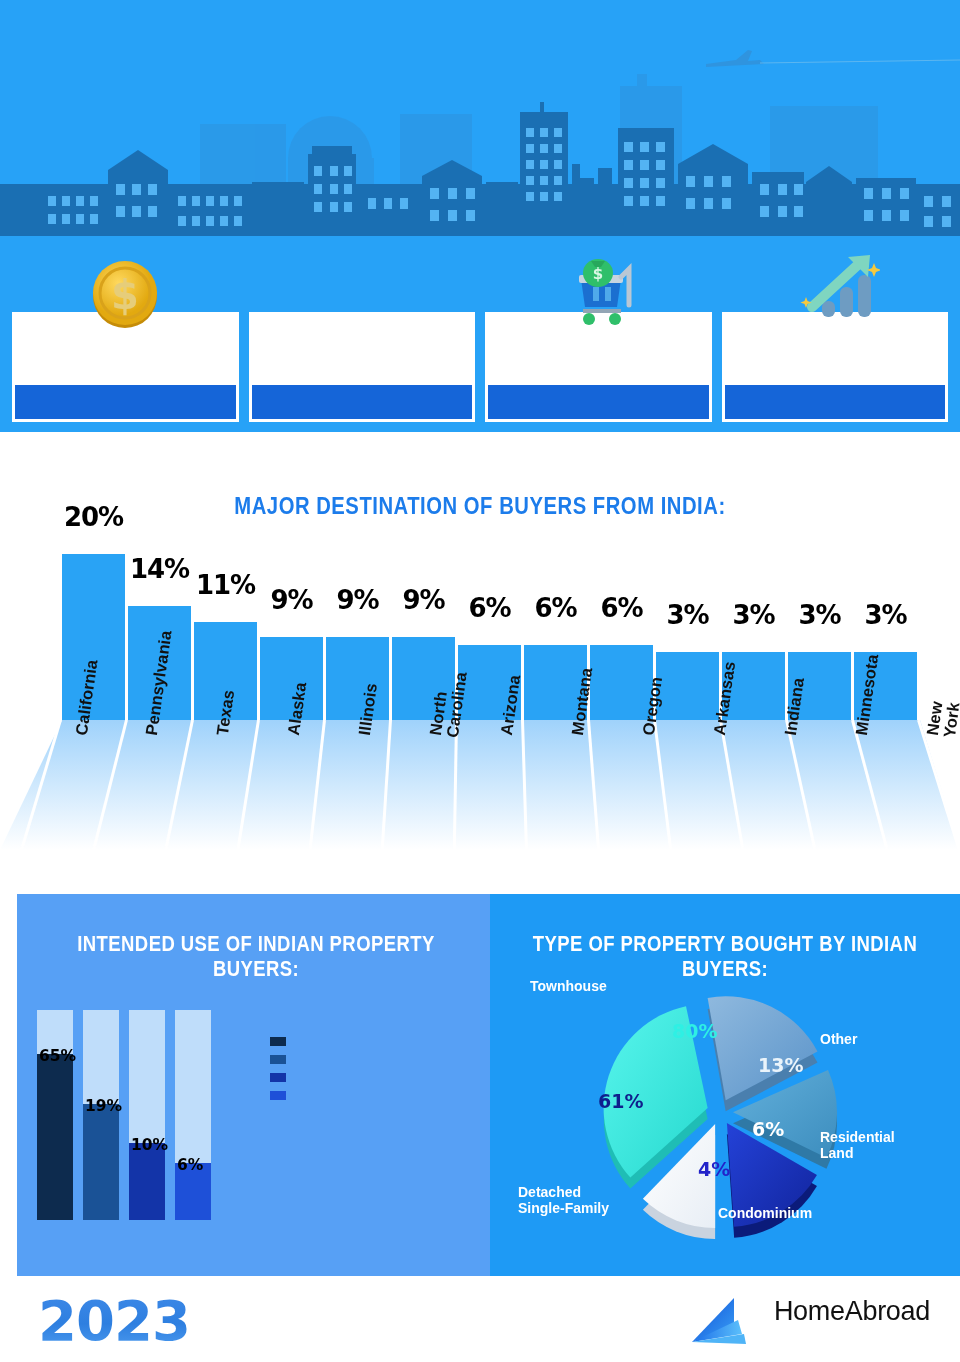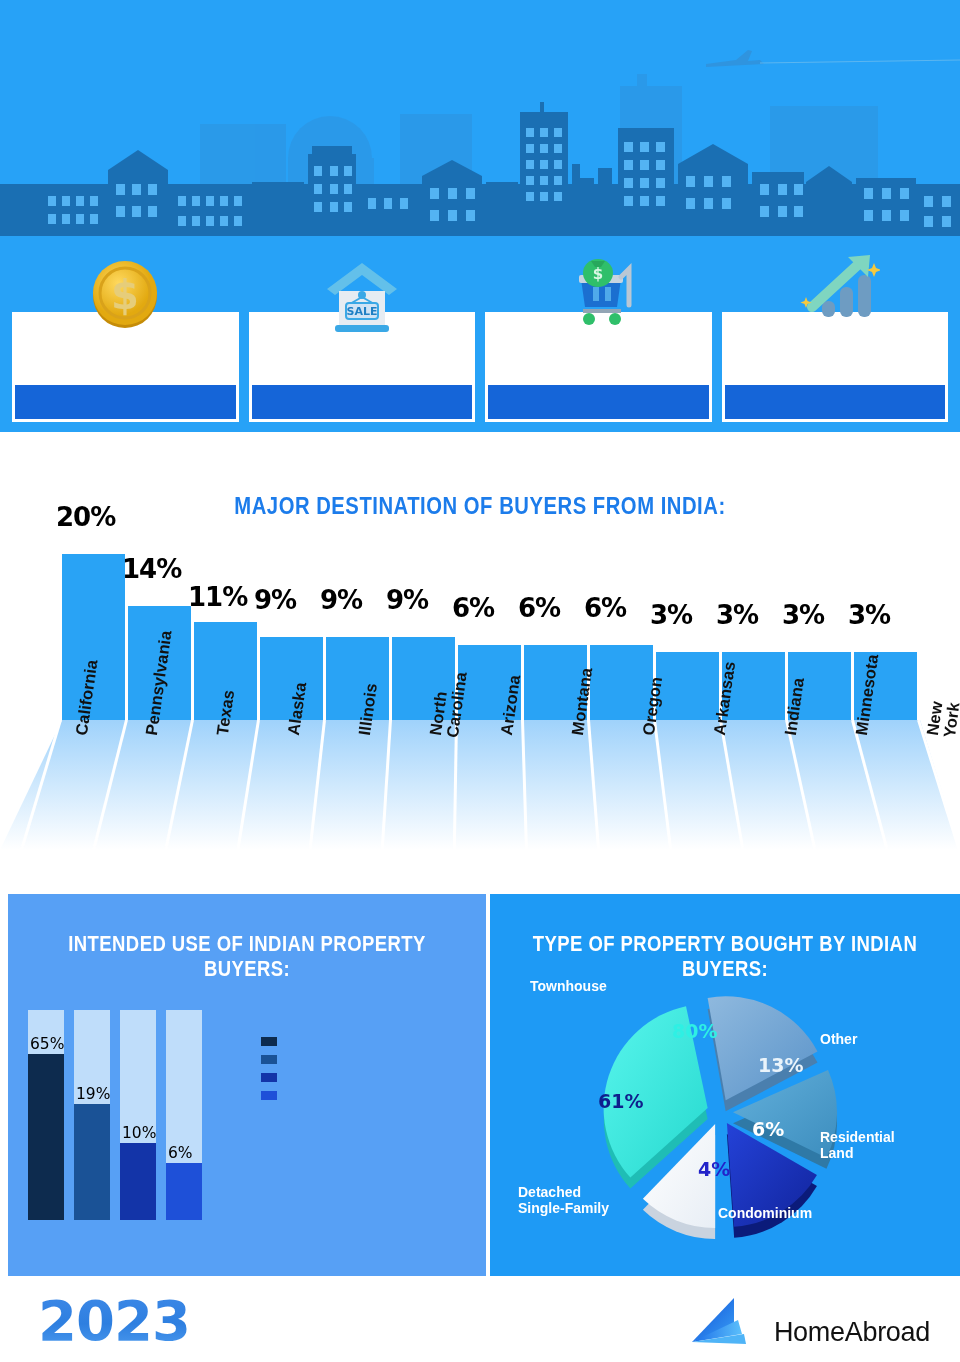--- a/index.html
+++ b/index.html
@@ -61,53 +61,53 @@
     font-family:"Liberation Sans Narrow","Liberation Sans", sans-serif;
     transform:scaleX(0.88); transform-origin:center;
   }
   .floor { position:absolute; left:0; top:288px; width:960px; height:130px; }
   .bars { position:absolute; left:0; top:0; width:960px; height:300px; }
   .bar {
     position:absolute; background:#29a3f5; bottom:0;
   }
   .bar-val {
     position:absolute; font-size:26px; font-weight:900; color:#000000;
-    font-family:"DejaVu Sans", sans-serif; letter-spacing:-1px;
+    text-align:center; font-family:"DejaVu Sans", sans-serif; letter-spacing:-1px;
   }
   .bar-cat {
     position:absolute; font-size:16.5px; font-weight:bold; color:#111111;
     transform-origin:left top; white-space:pre-line; line-height:1.06;
     text-align:left;
   }
 
   
   .panel-left {
-    position:absolute; left:8px; top:894px; width:478px; height:382px;
+    position:absolute; left:17px; top:894px; width:478px; height:382px;
     background:#57a0f5;
   }
   .panel-right {
     position:absolute; left:490px; top:894px; width:470px; height:382px;
     background:#1e9af5;
   }
   .panel-title {
     position:absolute; top:38px; width:100%; text-align:center; color:#ffffff;
     font-size:21.5px; font-weight:bold; letter-spacing:0.5px;
     font-family:"Liberation Sans Narrow","Liberation Sans", sans-serif;
     transform:scaleX(0.86); transform-origin:center;
   }
 
   
   .use-chart { position:absolute; left:20px; top:116px; width:180px; height:210px; }
   .use-track {
     position:absolute; bottom:0; width:36px; background:#bfddfa;
   }
   .use-fill { position:absolute; left:0; bottom:0; width:100%; }
   .use-val {
-    position:absolute; font-size:15.5px; font-weight:400; color:#000000;
-    font-family:"DejaVu Sans", sans-serif; white-space:nowrap;
+    position:absolute; font-size:15.5px; font-weight:700; color:#000000;
+    font-family:"DejaVu Sans", sans-serif; white-space:nowrap;margin-top:12px;
   }
   .legend { position:absolute; left:253px; top:143px; width:200px; }
   .legend-item {
     display:inline-block; color:#ffffff; font-size:13.5px; font-weight:bold;
     padding:4px 8px 5px; margin-bottom:5px; letter-spacing:0.1px;
   }
 
   
   .pie-wrap { position:absolute; left:0; top:76px; width:470px; height:300px; }
   .pie-lab {
@@ -121,21 +121,21 @@
 
   
   .footer { position:absolute; left:0; top:1276px; width:960px; height:86px; background:#ffffff; }
   .year {
     position:absolute; left:38px; top:12px;
     font-size:56px; font-weight:700; letter-spacing:-1px;
     font-family:"DejaVu Sans", sans-serif;
     background:linear-gradient(180deg,#3f8ae8 0%,#2e7fe0 55%,#4f9df0 100%);
     -webkit-background-clip:text; background-clip:text; color:transparent;
   }
-  .brand { position:absolute; right:30px; top:20px; display:flex; align-items:flex-end; gap:10px; }
+  .brand { position:absolute; right:30px; top:20px; display:flex; align-items:flex-start; gap:10px; }
   .brand-name { font-size:27px; color:#111111; letter-spacing:-0.3px; }
 </style>
 </head>
 <body>
 
 <div class="header">
   <svg class="skyline" viewBox="0 0 960 200" preserveAspectRatio="none">
     <g fill="#2e93de" opacity="0.55">
       <rect x="620" y="50" width="62" height="150"></rect>
       <rect x="637" y="38" width="10" height="16"></rect>
@@ -288,29 +288,20 @@
             </defs>
     <ellipse cx="45" cy="47" rx="32" ry="32" fill="#c58c08"></ellipse>
             <circle cx="45" cy="44" r="32" fill="url(#c1)"></circle>
             <circle cx="45" cy="44" r="25" fill="none" stroke="#d9a21a" stroke-width="3"></circle>
     <text x="45" y="60" font-size="40" font-weight="bold" text-anchor="middle" fill="#e6cd7a" font-family="DejaVu Sans, sans-serif">$</text>
           </svg></div>
         <div class="stat-label"></div>
         <div class="stat-value"></div>
       </div>
       <div class="stat-card">
-        <div class="stat-icon"><svg viewBox="0 0 90 90">
-    <path d="M45 14 L80 40 L72 46 L45 26 L18 46 L10 40 Z" fill="#63c0ea"></path>
-    <rect x="22" y="42" width="46" height="34" fill="#e6ecf2"></rect>
-    <rect x="18" y="76" width="54" height="7" rx="3" fill="#3aa8e6"></rect>
-    <circle cx="45" cy="46" r="4" fill="#3aa8e6"></circle>
-    <path d="M45 48 L31 56 M45 48 L59 56" stroke="#3aa8e6" stroke-width="2"></path>
-    <rect x="29" y="54" width="32" height="16" rx="3" fill="#cfe3f5" stroke="#3aa8e6" stroke-width="2"></rect>
-    <text x="45" y="66" font-size="11" font-weight="bold" text-anchor="middle" fill="#1f7fc4" font-family="DejaVu Sans, sans-serif">SALE</text>
-          </svg></div>
         <div class="stat-label"></div>
         <div class="stat-value"></div>
       </div>
       <div class="stat-card">
         <div class="stat-icon"><svg viewBox="0 0 90 90">
     <path d="M28 30 L68 30 L64 58 L32 58 Z" fill="#1b6fd0"></path>
     <rect x="26" y="26" width="44" height="8" rx="2" fill="#c7d4e0"></rect>
     <path d="M68 28 L76 20 L76 56" stroke="#b9c7d4" stroke-width="5" fill="none" stroke-linecap="round"></path>
     <ellipse cx="45" cy="24" rx="15" ry="14" fill="#2fbf6a"></ellipse>
     <path d="M38 12 L52 12 L48 18 L42 18 Z" fill="#27a85c"></path>
@@ -368,21 +359,21 @@
         <line x1="918.5" y1="0" x2="959.2805" y2="130"></line>
       </g>
   </svg>
 
   <div class="bars" id="dest-bars">
       <div class="bar" style="left: 62px; width: 63px; top: 122px; height: 166px; bottom: auto;"></div>
       <div class="bar-val" style="left: 56px; width: 75px; top: 70px;">20%</div>
       <div class="bar" style="left: 128px; width: 63px; top: 174px; height: 114px; bottom: auto;"></div>
       <div class="bar-val" style="left: 122px; width: 75px; top: 122px;">14%</div>
       <div class="bar" style="left: 194px; width: 63px; top: 190px; height: 98px; bottom: auto;"></div>
-      <div class="bar-val" style="left: 188px; width: 75px; top: 138px; margin-top: 12px;">11%</div>
+      <div class="bar-val" style="left: 188px; width: 75px; top: 138px;">11%</div>
       <div class="bar" style="left: 260px; width: 63px; top: 205px; height: 83px; bottom: auto;"></div>
       <div class="bar-val" style="left: 254px; width: 75px; top: 153px;">9%</div>
       <div class="bar" style="left: 326px; width: 63px; top: 205px; height: 83px; bottom: auto;"></div>
       <div class="bar-val" style="left: 320px; width: 75px; top: 153px;">9%</div>
       <div class="bar" style="left: 392px; width: 63px; top: 205px; height: 83px; bottom: auto;"></div>
       <div class="bar-val" style="left: 386px; width: 75px; top: 153px;">9%</div>
       <div class="bar" style="left: 458px; width: 63px; top: 213px; height: 75px; bottom: auto;"></div>
       <div class="bar-val" style="left: 452px; width: 75px; top: 161px;">6%</div>
       <div class="bar" style="left: 524px; width: 63px; top: 213px; height: 75px; bottom: auto;"></div>
       <div class="bar-val" style="left: 518px; width: 75px; top: 161px;">6%</div>

